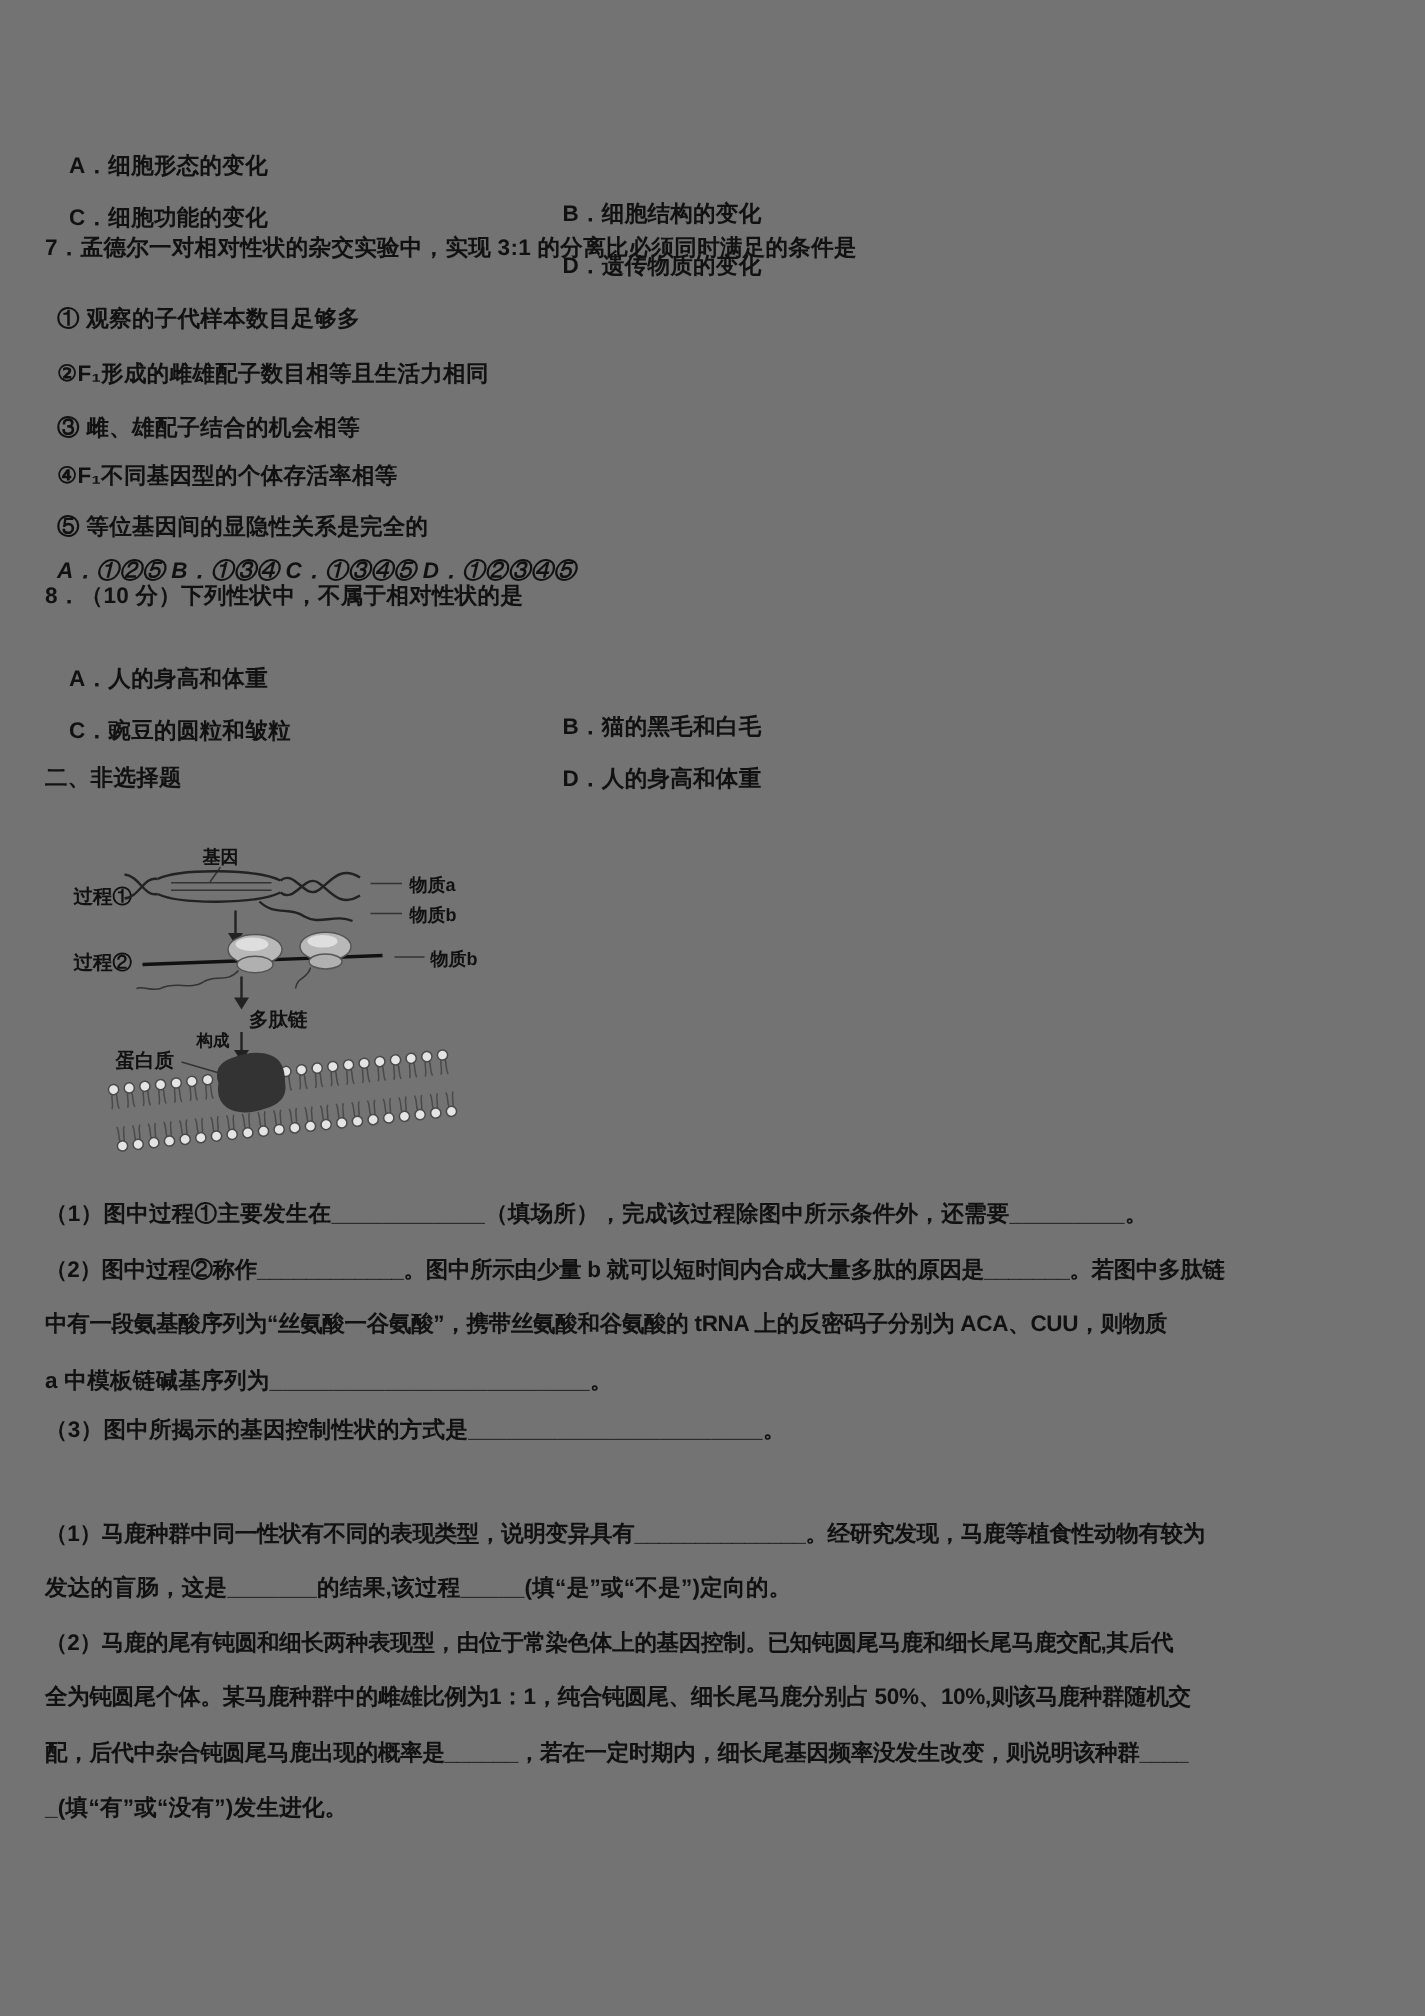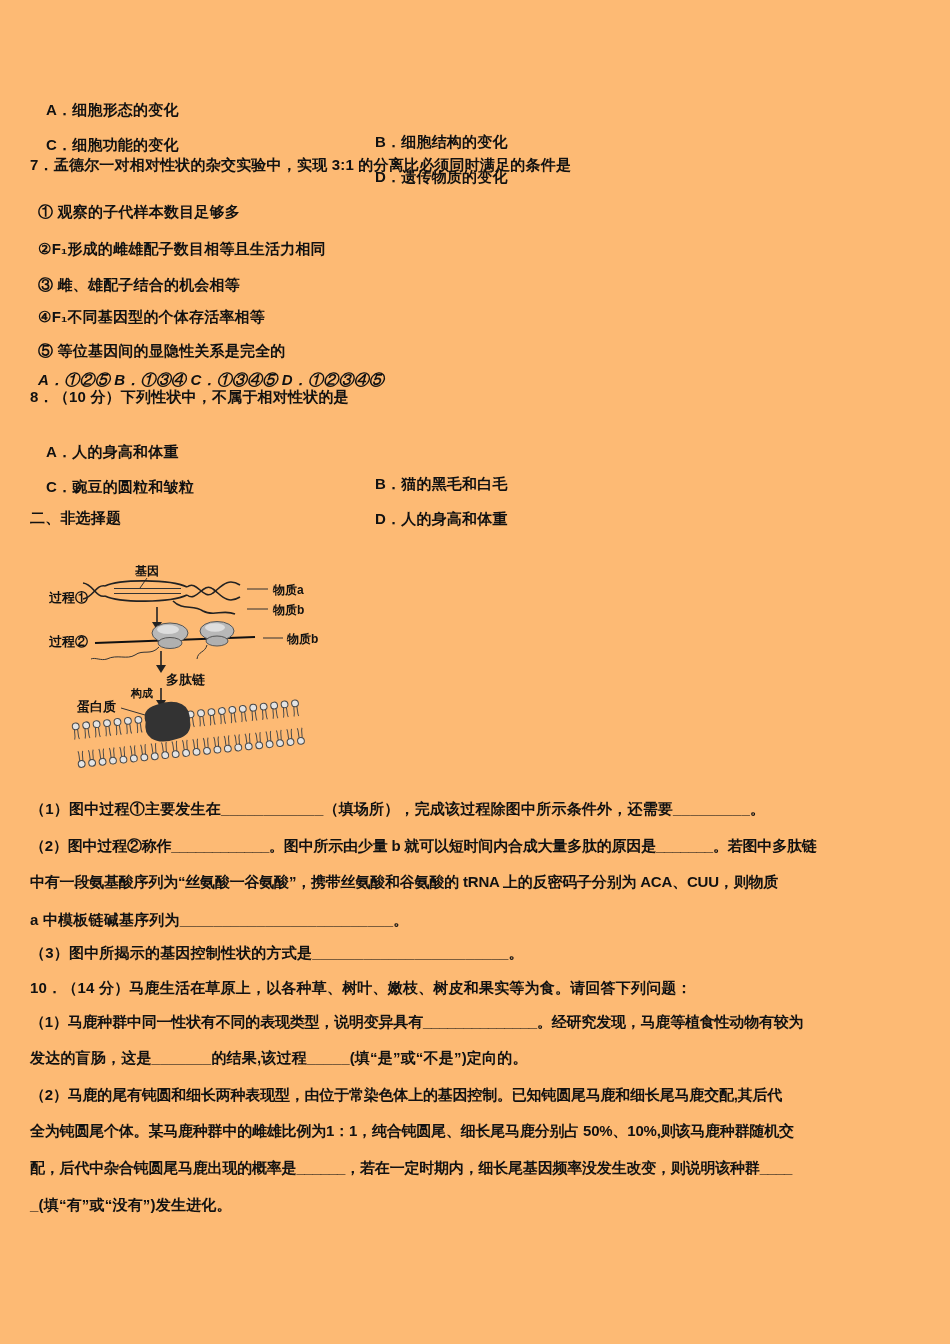--- a/index.html
+++ b/index.html
@@ -1,19 +1,19 @@
 <!DOCTYPE html>
 <html><head>
 <meta charset="utf-8">
 <style>
   html,body{margin:0;padding:0;background:#ffffff;}
   .page{
     position:relative;
     width:950px;height:1344px;
-    background:#fdba74;
+    background:#737373;
     color:#111;
     font-family:"Liberation Sans",sans-serif;
     font-weight:700;
     overflow:hidden;
   }
   .ln{
     position:absolute;
     left:30px;
     white-space:nowrap;
     font-size:15px;
@@ -184,21 +184,20 @@
       <path d="M112,155 Q109,142 124,139 Q140,135 150,141 Q158,146 156,160 Q157,172 142,175 Q125,179 116,172 Q109,166 112,155 Z" fill="#333333"></path>
     </g>
   </svg>
 
   <div class="ln" style="top:800px">（1）图中过程①主要发生在____________（填场所），完成该过程除图中所示条件外，还需要_________。</div>
   <div class="ln long" style="top:837px">（2）图中过程②称作____________。图中所示由少量 b 就可以短时间内合成大量多肽的原因是_______。若图中多肽链</div>
   <div class="ln long" style="top:873px">中有一段氨基酸序列为“丝氨酸一谷氨酸”，携带丝氨酸和谷氨酸的 tRNA 上的反密码子分别为 ACA、CUU，则物质</div>
   <div class="ln" style="top:911px">a 中模板链碱基序列为_________________________。</div>
   <div class="ln" style="top:944px">（3）图中所揭示的基因控制性状的方式是_______________________。</div>
 
-  <div class="ln" style="top:979px">10．（14 分）马鹿生活在草原上，以各种草、树叶、嫩枝、树皮和果实等为食。请回答下列问题：</div>
   <div class="ln long" style="top:1013px">（1）马鹿种群中同一性状有不同的表现类型，说明变异具有______________。经研究发现，马鹿等植食性动物有较为</div>
   <div class="ln" style="top:1049px">发达的盲肠，这是_______的结果,该过程_____(填“是”或“不是”)定向的。</div>
   <div class="ln long" style="top:1086px">（2）马鹿的尾有钝圆和细长两种表现型，由位于常染色体上的基因控制。已知钝圆尾马鹿和细长尾马鹿交配,其后代</div>
   <div class="ln long" style="top:1122px">全为钝圆尾个体。某马鹿种群中的雌雄比例为1：1，纯合钝圆尾、细长尾马鹿分别占 50%、10%,则该马鹿种群随机交</div>
   <div class="ln long" style="top:1159px">配，后代中杂合钝圆尾马鹿出现的概率是______，若在一定时期内，细长尾基因频率没发生改变，则说明该种群____</div>
   <div class="ln" style="top:1196px">_(填“有”或“没有”)发生进化。</div>
 
 </div>
 
 </body></html>

